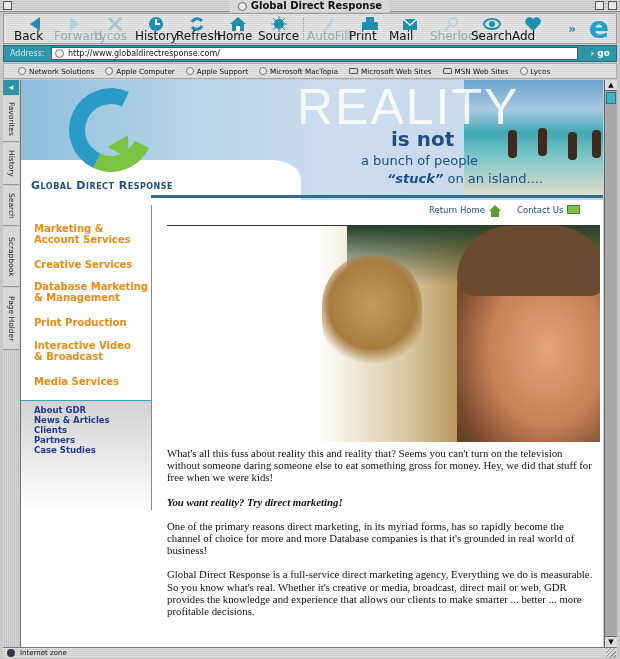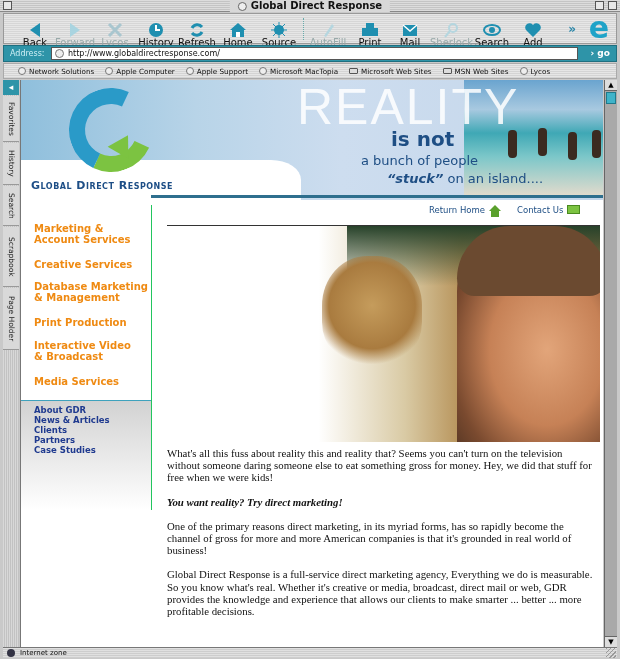--- a/index.html
+++ b/index.html
@@ -7,21 +7,21 @@
 .stripes{background:repeating-linear-gradient(to bottom,#dcdcdc 0,#dcdcdc 1px,#c4c4c4 1px,#c4c4c4 2px)}
 
 #titlebar{position:absolute;left:0;top:0;width:620px;height:12px;border-bottom:1px solid #888}
 #titlebar .closebox{position:absolute;left:3px;top:1px;width:9px;height:9px;border:1px solid #555;background:#e8e8e8}
 #titlebar .title{position:absolute;left:50%;top:0;transform:translateX(-50%);background:#d8d8d8;padding:0 8px;font-size:10px;font-weight:bold;line-height:12px;color:#111;display:flex;align-items:center;gap:4px}
 #titlebar .title .ie-mini{width:9px;height:9px;border:1px solid #666;border-radius:50%;background:#eee}
 #titlebar .zoombox{position:absolute;right:16px;top:1px;width:9px;height:9px;border:1px solid #555;background:#e8e8e8}
 #titlebar .collapsebox{position:absolute;right:3px;top:1px;width:9px;height:9px;border:1px solid #555;background:#e8e8e8}
 
 #toolbar{position:absolute;left:3px;top:13px;width:614px;height:31px;border:1px solid #999;background:repeating-linear-gradient(to bottom,#e6e6e6 0,#e6e6e6 1px,#d6d6d6 1px,#d6d6d6 2px)}
-.tbtn{position:absolute;top:8px;width:42px;height:28px;text-align:center;font-size:10px;color:#111}
+.tbtn{position:absolute;top:2px;width:42px;height:28px;font-size:12px;color:#111}
 .tbtn .ico{display:block;margin:0 auto;height:16px;width:18px;position:relative}
 .tbtn .lbl{display:block;line-height:9px}
 .tbtn.disabled .lbl{color:#9aa}
 .tsep{position:absolute;left:254px;top:4px;height:22px;border-left:1px dotted #6aa}
 .ebrand{position:absolute;right:2px;top:0;width:30px;height:30px;font-size:30px;line-height:28px;color:#1fa3c8;font-weight:bold;font-family:"DejaVu Sans",sans-serif;text-align:center}
 .chev{position:absolute;right:40px;top:8px;color:#2a86a8;font-size:12px;font-weight:bold}
 
 #addrbar{position:absolute;left:3px;top:45px;width:614px;height:17px;background:#2e94a8;border:1px solid #1e6f80}
 #addrbar .alabel{position:absolute;left:6px;top:2px;color:#cdeff5;font-size:8px;line-height:11px}
 #addrbar .afield{position:absolute;left:47px;top:1px;width:527px;height:13px;background:#fff;border:1px solid #555;font-size:8px;line-height:11px;padding-left:16px;color:#111}
@@ -321,21 +321,21 @@
   <div id="hero">
     <div class="jungle"></div>
     <div class="lion"></div>
     <div class="man"></div>
     <div class="hair"></div>
   </div>
 
   <div id="body">
     <p>What's all this fuss about reality this and reality that? Seems you can't turn on the television without someone daring someone else to eat something gross for money. Hey, we did that stuff for free when we were kids!</p>
     <p class="em">You want reality? Try direct marketing!</p>
-    <p>One of the primary reasons direct marketing, in its myriad forms, has so rapidly become the channel of gross for more and more American companies is that it's grounded in real world of business!</p>
+    <p>One of the primary reasons direct marketing, in its myriad forms, has so rapidly become the channel of choice for more and more Database companies is that it's grounded in real world of business!</p>
     <p>Global Direct Response is a full-service direct marketing agency, Everything we do is measurable. So you know what's real. Whether it's creative or media, broadcast, direct mail or web, GDR provides the knowledge and experience that allows our clients to make smarter ... better ... more profitable decisions.</p>
   </div>
 </div>
 
 <div id="vscroll">
   <div class="up">▲</div>
   <div class="thumb"></div>
   <div class="down">▼</div>
 </div>
 

